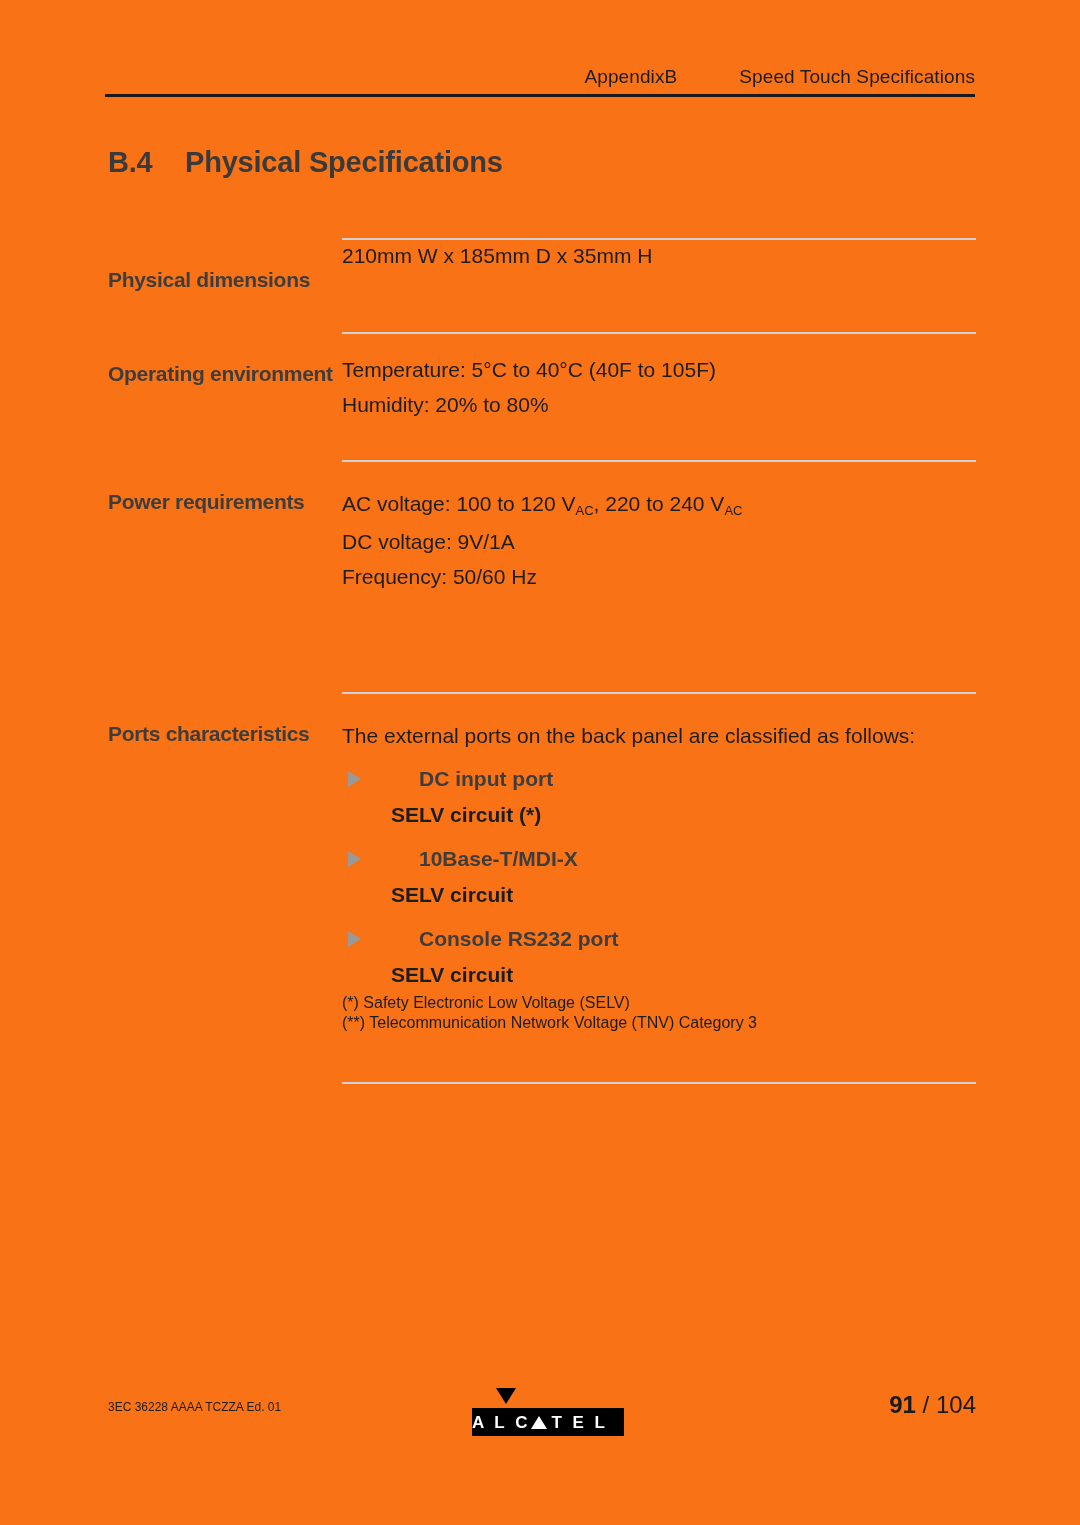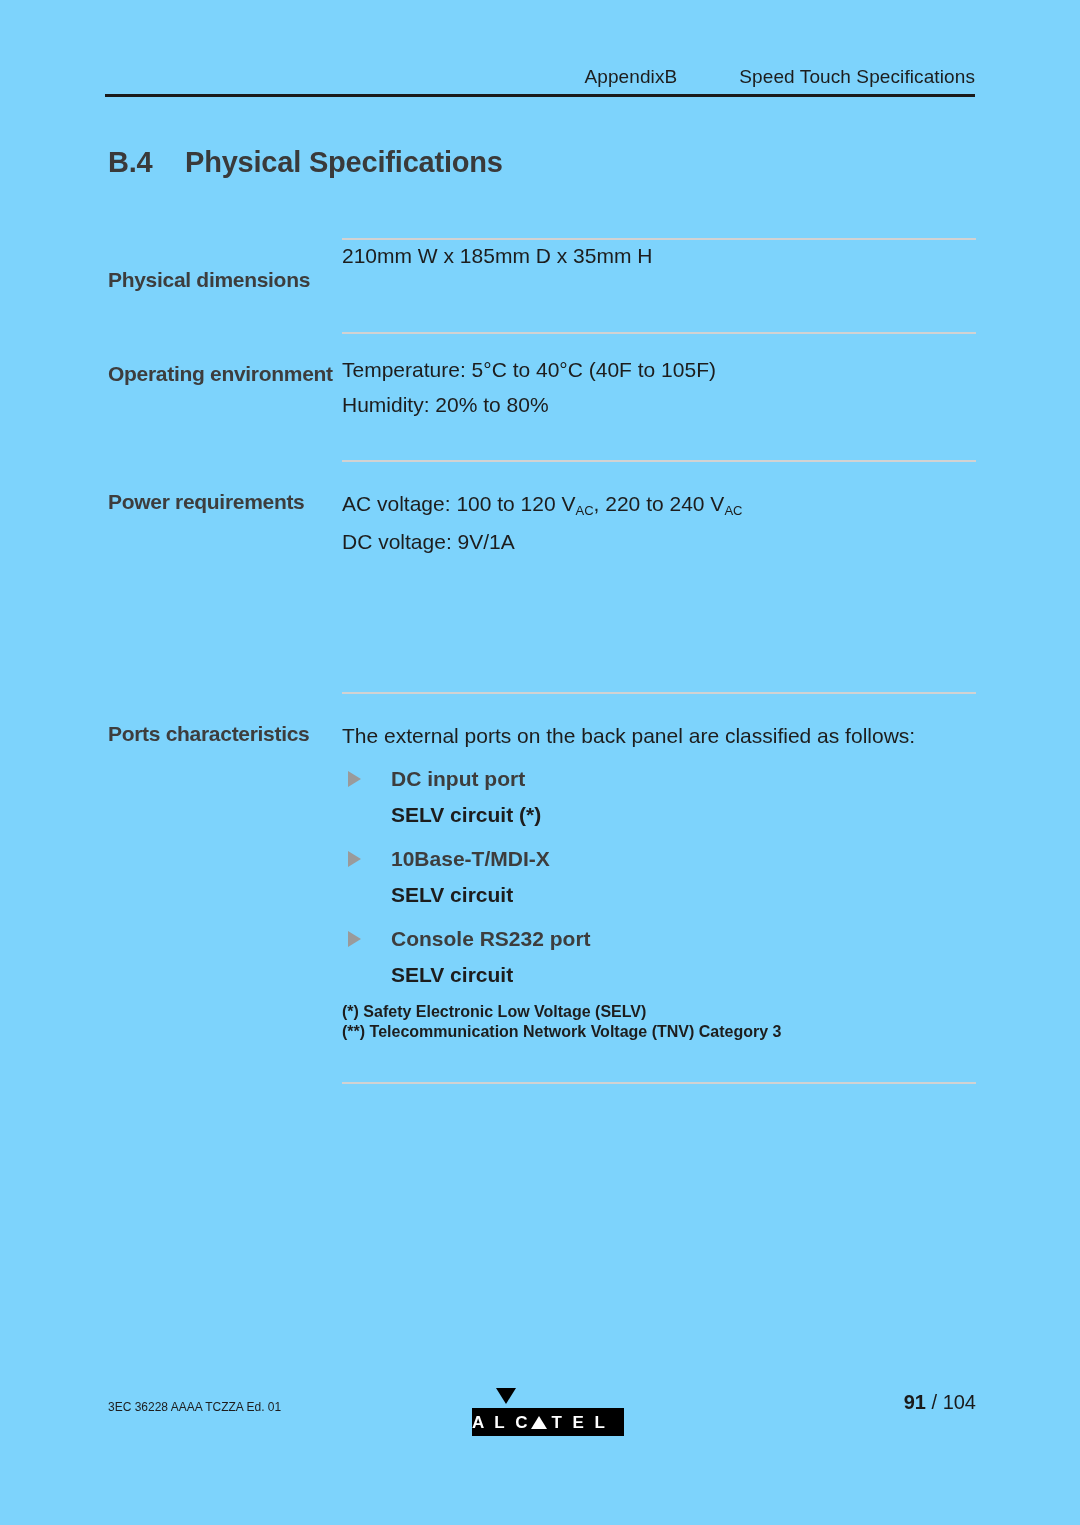--- a/index.html
+++ b/index.html
@@ -8,21 +8,21 @@
     background: #ffffff;
   }
   body {
     font-family: "Liberation Sans", sans-serif;
     color: #1a1a1a;
   }
   .page {
     position: relative;
     width: 1080px;
     height: 1525px;
-    background: #7dd3fc;
+    background: #f97316;
     overflow: hidden;
   }
 
   
   .header {
     position: absolute;
     left: 105px;
     top: 66px;
     width: 870px;
     display: flex;
@@ -136,44 +136,43 @@
   .port-item {
     margin-top: 8px;
   }
   .port-title {
     display: flex;
     align-items: center;
     font-weight: bold;
     color: #3d3d3d;
     font-size: 21px;
     line-height: 36px;
+    gap: 28px;
   }
   .bullet-tri {
     flex: 0 0 auto;
     width: 0;
     height: 0;
     margin-left: 6px;
     margin-right: 30px;
     border-left: 13px solid #9a9a9a;
     border-top: 8px solid transparent;
     border-bottom: 8px solid transparent;
   }
   .port-circuit {
     padding-left: 49px;
     font-weight: bold;
     color: #1d1d1d;
     font-size: 21px;
     line-height: 36px;
   }
   .footnotes {
-    margin-top: 9px;
     font-size: 16px;
     line-height: 20px;
     color: #1d1d1d;
-    font-weight: bold;
   }
   .footnote {
     white-space: nowrap;
   }
 
   .table-bottom-rule {
     position: absolute;
     left: 342px;
     top: 1082px;
     width: 634px;
@@ -194,21 +193,21 @@
     left: 0;
     top: 12px;
     font-size: 12px;
     color: #1d1d1d;
     white-space: nowrap;
   }
   .footer-right {
     position: absolute;
     right: 0;
     top: 3px;
-    font-size: 20px;
+    font-size: 24px;
     color: #1a1a1a;
     white-space: nowrap;
   }
   .footer-right .pagenum { font-weight: bold; }
 
   .logo {
     position: absolute;
     left: 50%;
     transform: translateX(-50%);
     top: 0px;
@@ -291,20 +290,21 @@
         <div class="line">Humidity: 20% to 80%</div>
       </div>
     </div>
 
     <div class="spec-row row-power">
       <div class="row-rule"></div>
       <div class="spec-label">Power requirements</div>
       <div class="spec-value">
         <div class="line"><span>AC voltage: 100 to 120 V</span><sub>AC</sub><span>, 220 to 240 V</span><sub>AC</sub></div>
         <div class="line">DC voltage: 9V/1A</div>
+        <div class="line">Frequency: 50/60 Hz</div>
       </div>
     </div>
 
     <div class="spec-row row-ports">
       <div class="row-rule"></div>
       <div class="spec-label">Ports characteristics</div>
       <div class="spec-value">
         <div class="ports-intro">The external ports on the back panel are classified as follows:</div>
 
         <ul class="port-list">

